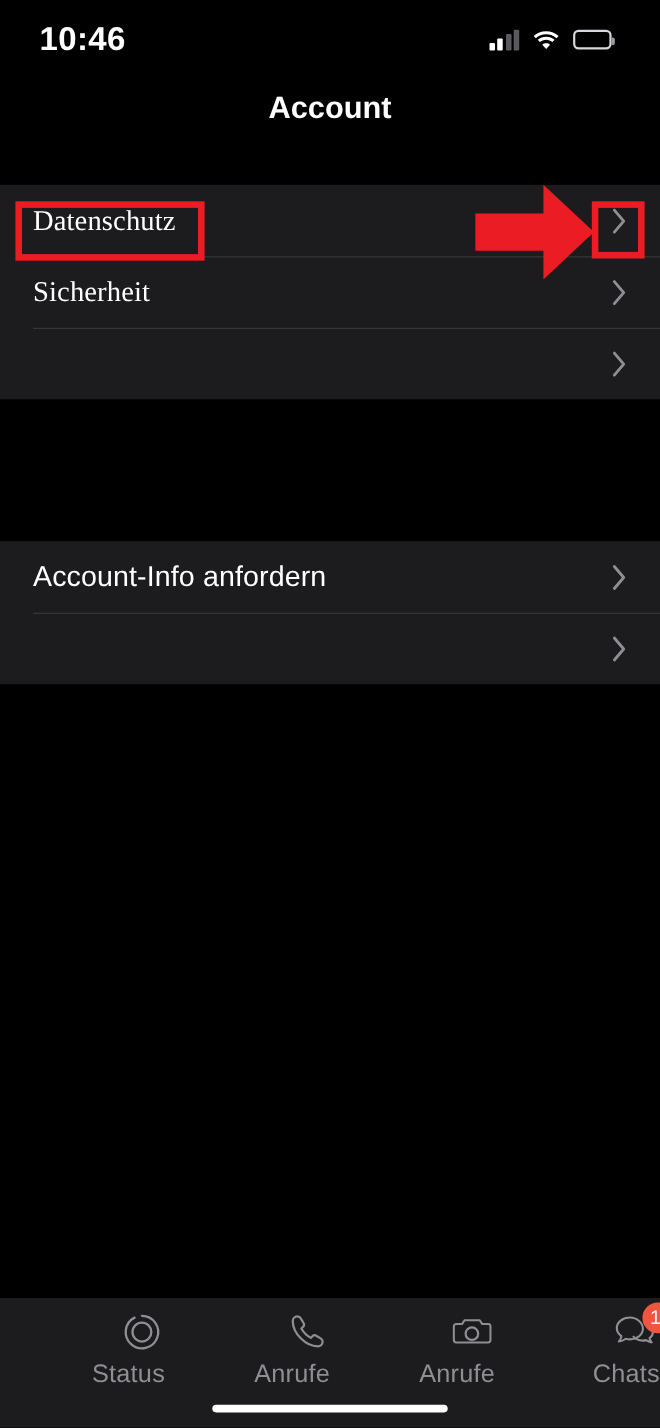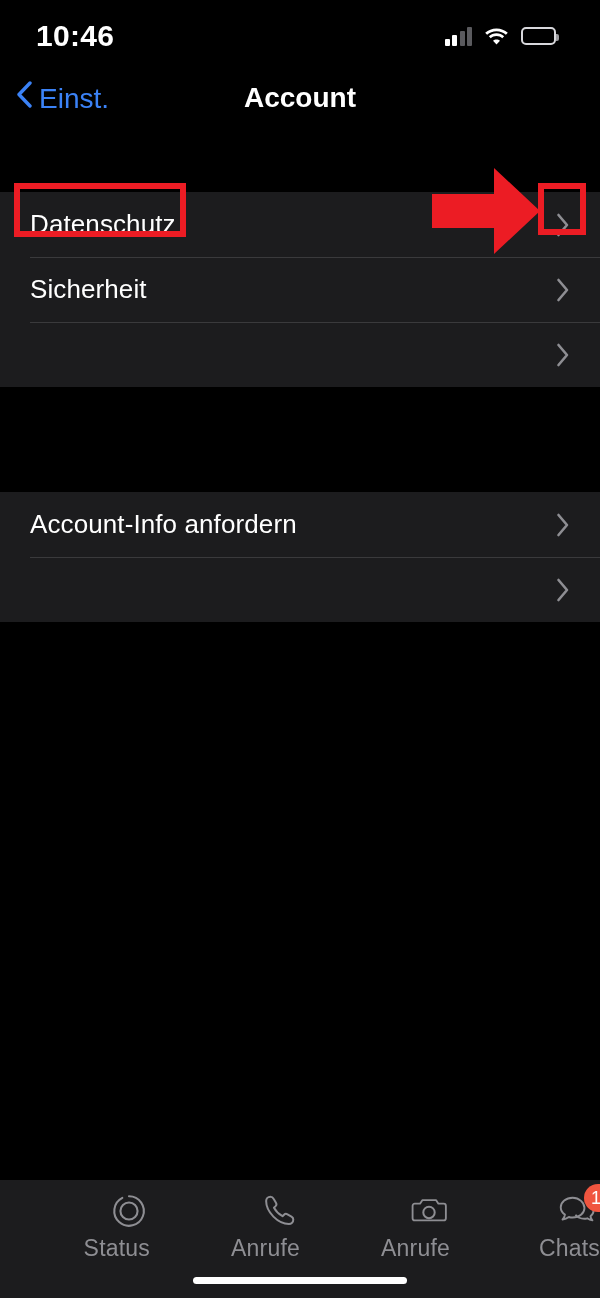--- a/index.html
+++ b/index.html
@@ -45,21 +45,21 @@
     color:#3b82f6; font-size:28px; background:none; border:none;
     font-family:"Liberation Sans", sans-serif; cursor:pointer;
   }
   .nav-title {
     position:absolute; left:0; right:0; top:50%; transform:translateY(-50%);
     text-align:center; color:#fff; font-size:28px; font-weight:bold;
   }
 
   
   .list-group { position:absolute; left:0; width:600px; background:#1c1c1e; }
-  #group-one { top:192px; }
+  #group-one { top:168px;font-family:Liberation Serif, serif; }
   #group-two { top:492px; }
   .row {
     position:relative; height:65px; display:flex; align-items:center;
     padding:0 0 0 30px; cursor:pointer;
   }
   .row + .row::before {
     content:""; position:absolute; left:30px; right:0; top:0;
     height:1px; background:#3a3a3c;
   }
   .row-label { color:#fff; font-size:26px; letter-spacing:0.1px; }
@@ -122,28 +122,20 @@
           <path d="M12.5 17.6l3.5-3.9c-.95-.83-2.17-1.3-3.5-1.3s-2.55.47-3.5 1.3l3.5 3.9z" fill="#fff"></path>
         </svg>
       </span>
       <span class="battery">
         <span class="fill"></span><span class="cap"></span>
       </span>
     </div>
   </div>
 
   <div class="navbar">
-    <button class="nav-back">
-      <span>
-        <svg viewBox="0 0 16 28" width="16" height="28">
-          <path d="M14 2.5L3 14l11 11.5" stroke="#3b82f6" stroke-width="3.4" fill="none" stroke-linecap="round" stroke-linejoin="round"></path>
-        </svg>
-      </span>
-      <span>Einst.</span>
-    </button>
     <div class="nav-title">Account</div>
   </div>
 
   <div class="list-group" id="group-one">
     <div class="row">
       <span class="row-label">Datenschutz</span>
       <span class="row-chevron">
         <svg viewBox="0 0 14 24" width="14" height="24">
             <path d="M2.5 2L11 12l-8.5 10" stroke="#8e8e93" stroke-width="2.6" fill="none" stroke-linecap="round" stroke-linejoin="round"></path>
           </svg>

